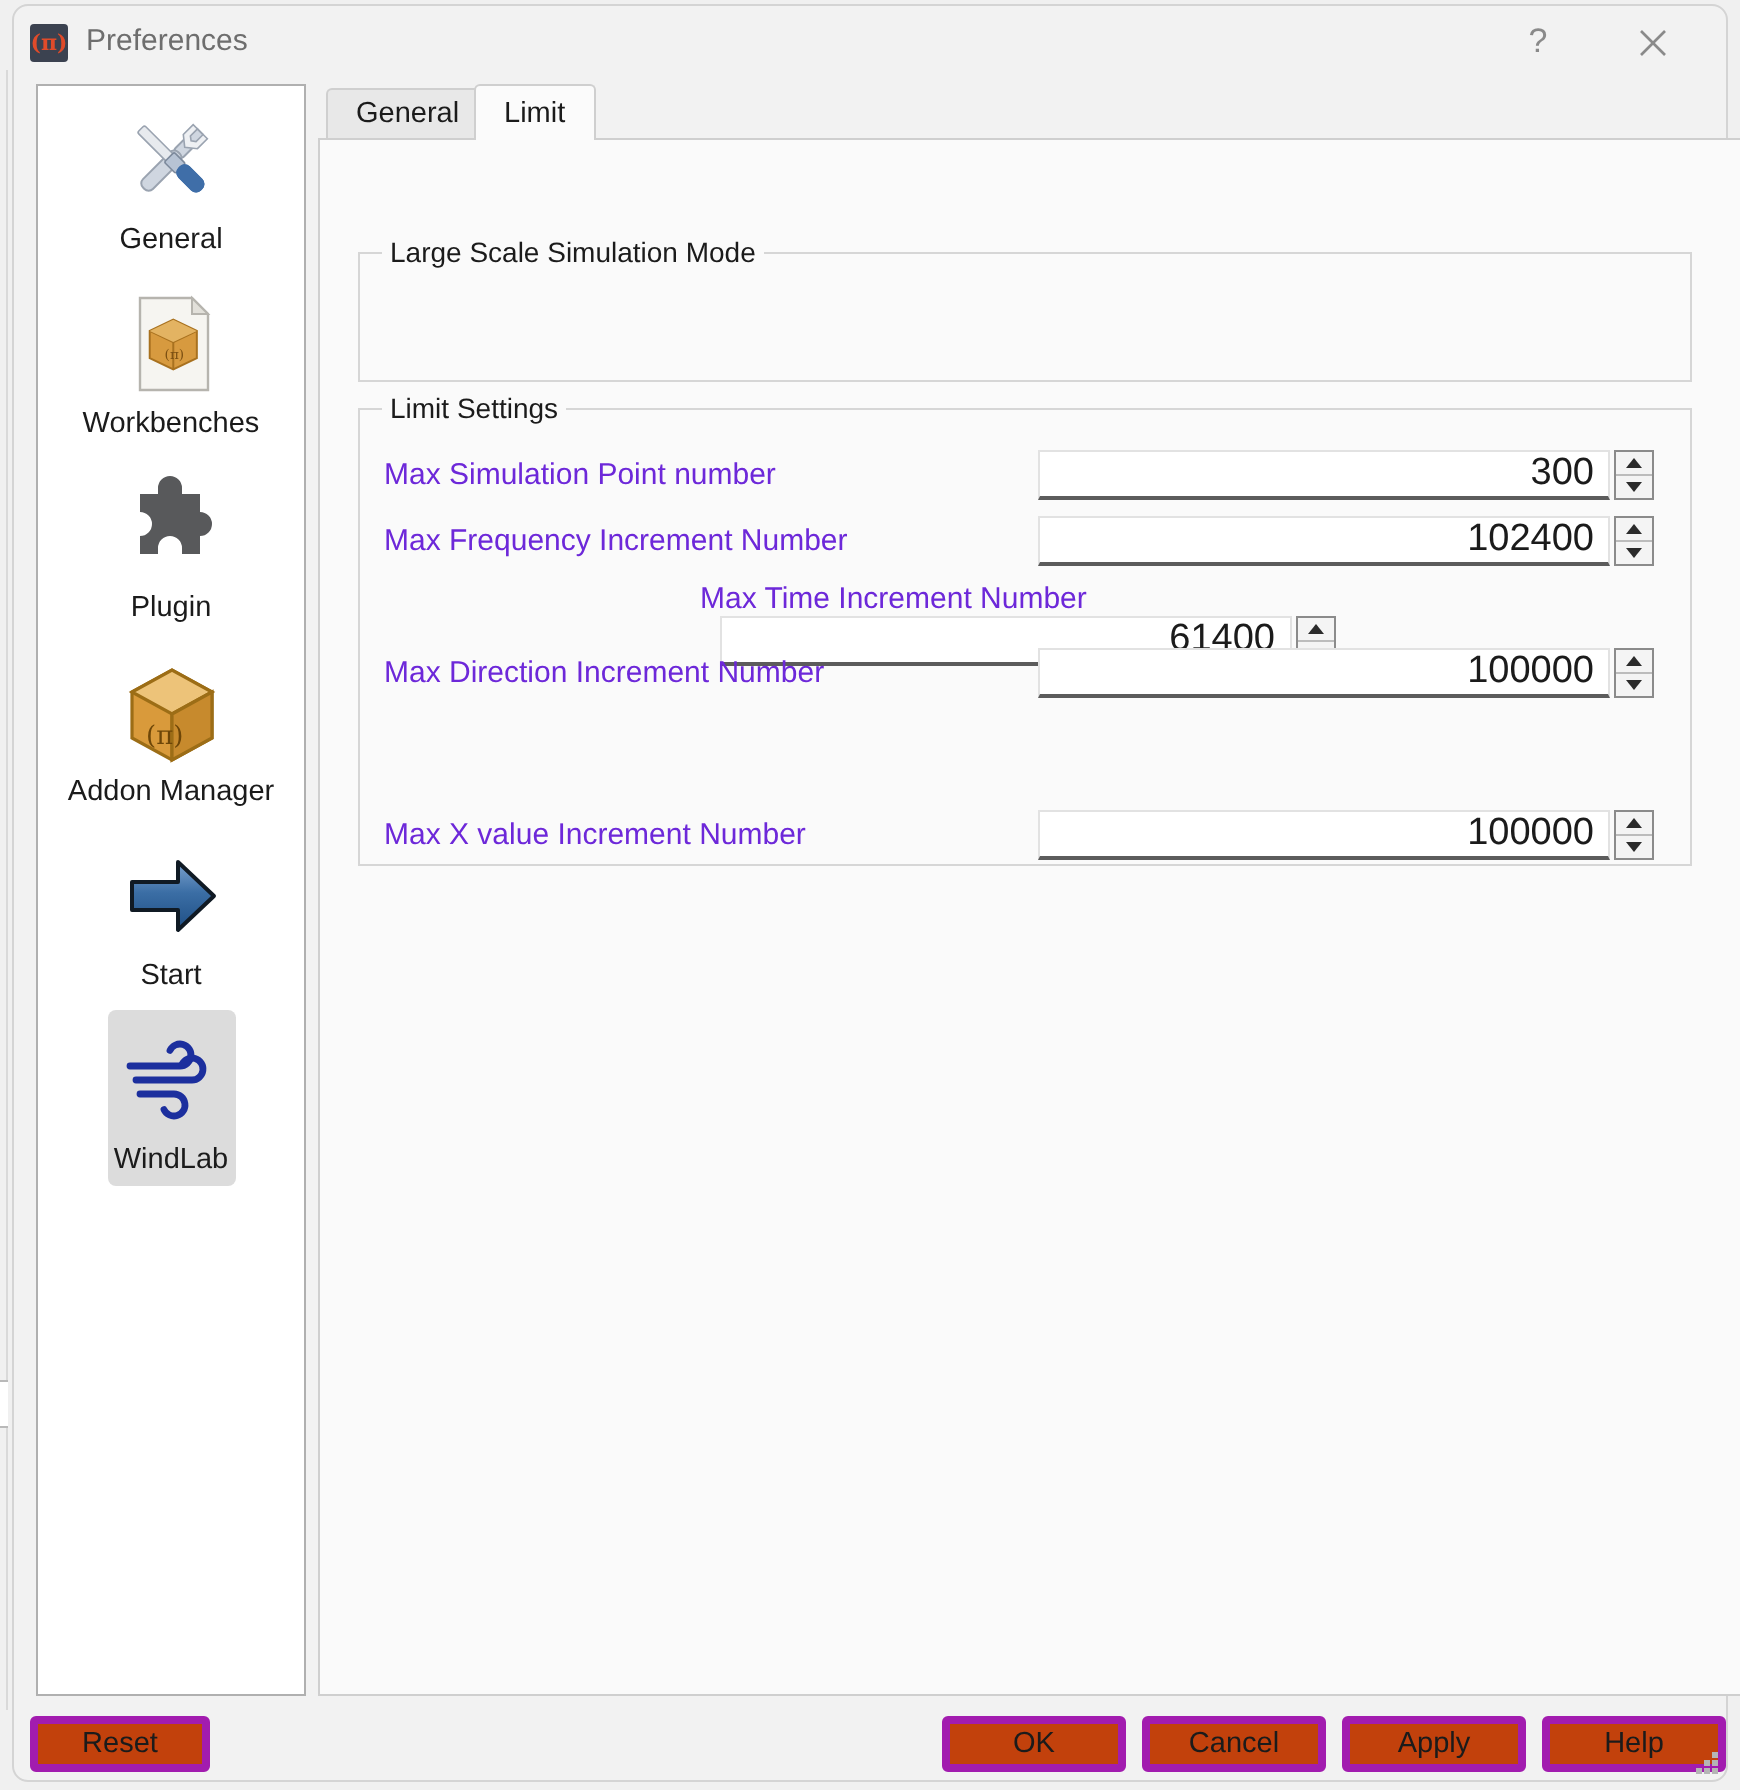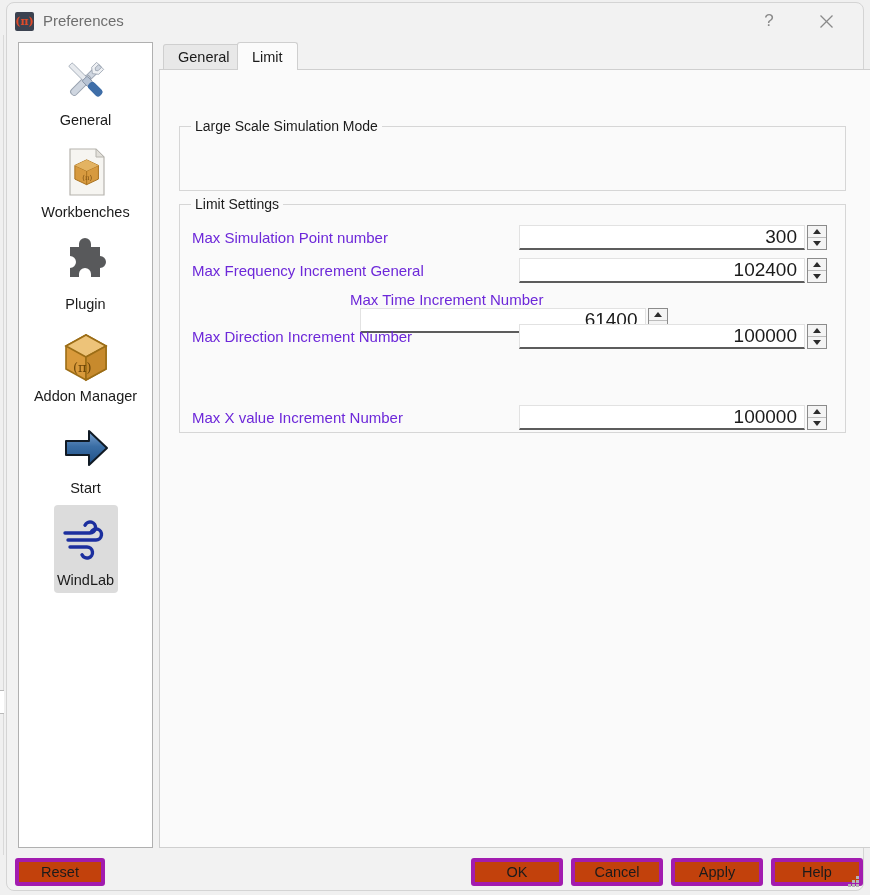--- a/index.html
+++ b/index.html
@@ -500,21 +500,21 @@
                     <span class="tri up"></span>
                   </div>
                 <div class="spin-btn dn">
                     <span class="tri dn"></span>
                   </div>
               </div>
             </div>
           </div>
 
           <div class="setting-row" style="top:53px;">
-            <div class="setting-label">Max Frequency Increment General</div>
+            <div class="setting-label">Max Frequency Increment Number</div>
             <div class="spin-wrap">
               <div class="spin-field">102400</div>
               <div class="spin-btns">
                 <div class="spin-btn up">
                     <span class="tri up"></span>
                   </div>
                 <div class="spin-btn dn">
                     <span class="tri dn"></span>
                   </div>
               </div>

